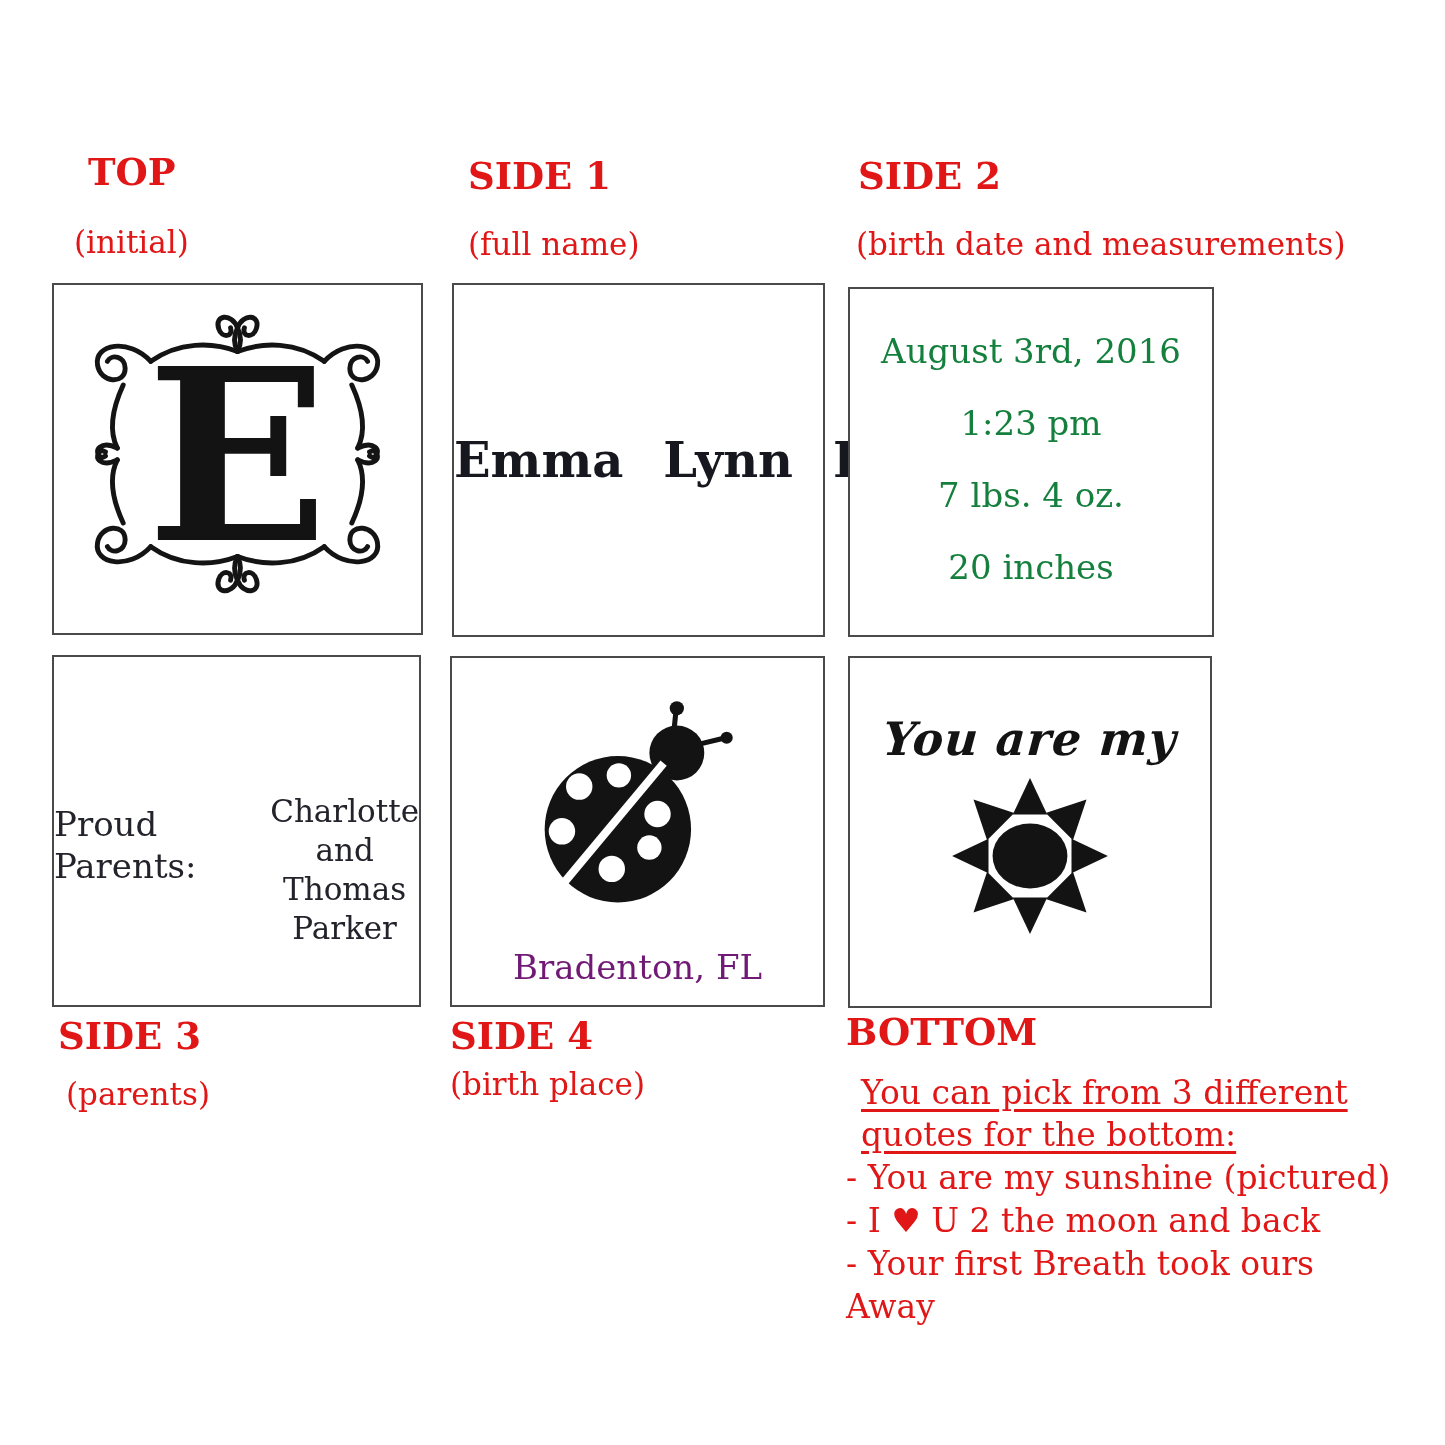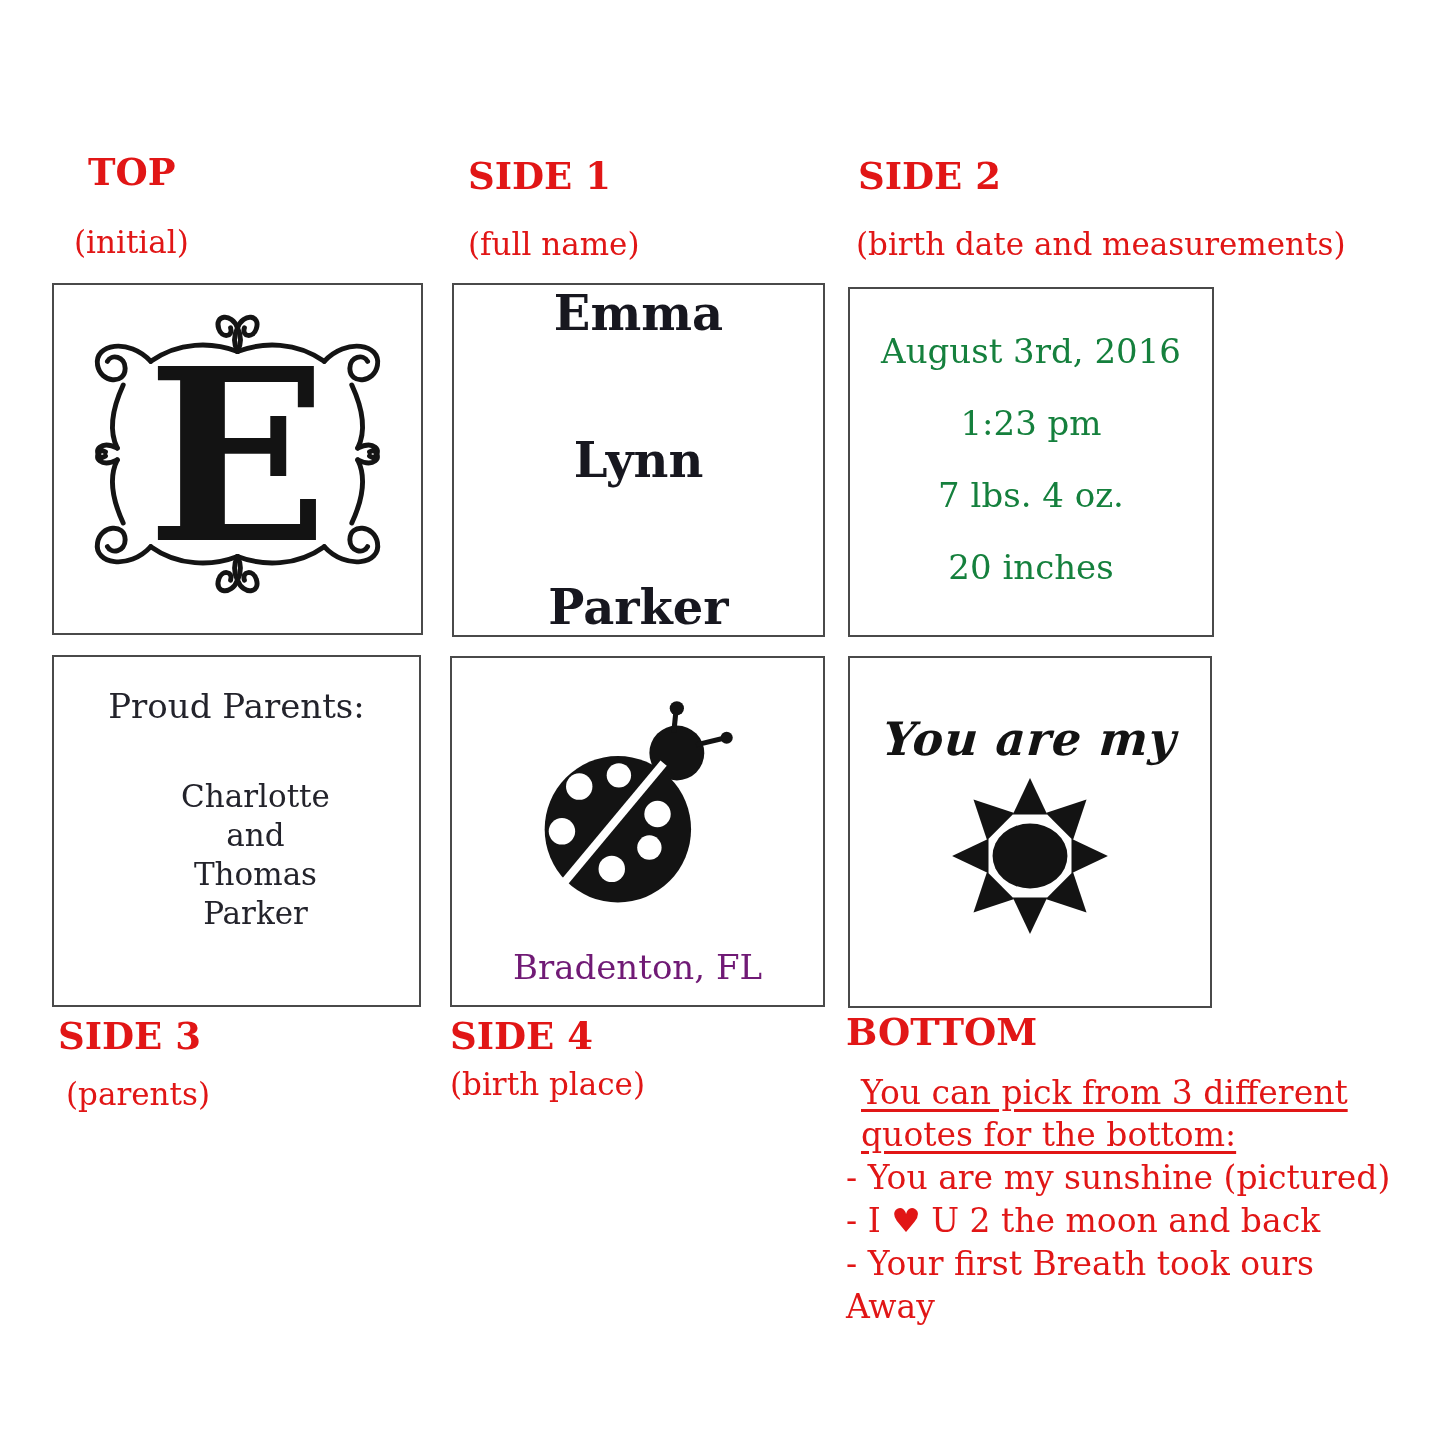--- a/index.html
+++ b/index.html
@@ -24,29 +24,29 @@
   .box-side3 {left:52px; top:655px;width:369px;height:352px}
   .box-side4 {left:450px;top:656px;width:375px;height:351px}
   .box-bottom{left:848px;top:656px;width:364px;height:352px}
 
   
   .frame{position:absolute;left:14px;top:8px;width:339px;height:322px;}
   .monogram{position:absolute;left:0;right:0;top:50%;transform:translateY(-51%);
             text-align:center;font-size:238px;font-weight:bold;color:#131313;line-height:1;}
 
   
-  .box-side1{display:flex;flex-direction:column;justify-content:space-between;align-items:center;gap:40px;}
+  .box-side1{display:flex;justify-content:space-between;align-items:center;gap:40px;}
   .name-line{font-size:48px;font-weight:bold;color:#17171f;line-height:56px;}
 
   
   .box-side2{display:flex;flex-direction:column;align-items:center;padding-top:42px;gap:31px;}
   .stat-line{font-size:34px;color:#15803d;line-height:41px;}
 
   
-  .box-side3{display:flex;flex-direction:column;align-items:center;padding-top:28px;}
+  .box-side3{display:flex;flex-direction:row;align-items:center;padding-top:28px;}
   .parents-heading{font-size:34px;color:#23232b;line-height:42px;}
   .parents-group{margin-top:50px;text-align:center;margin-left:38px;}
   .parent-line{font-size:31px;color:#23232b;line-height:39px;}
 
   
   .ladybug{position:absolute;left:50%;top:34px;transform:translateX(-52%);width:244px;height:244px;}
   .birthplace{position:absolute;left:0;right:0;bottom:18px;text-align:center;
               font-size:34px;color:#701a75;}
 
   

